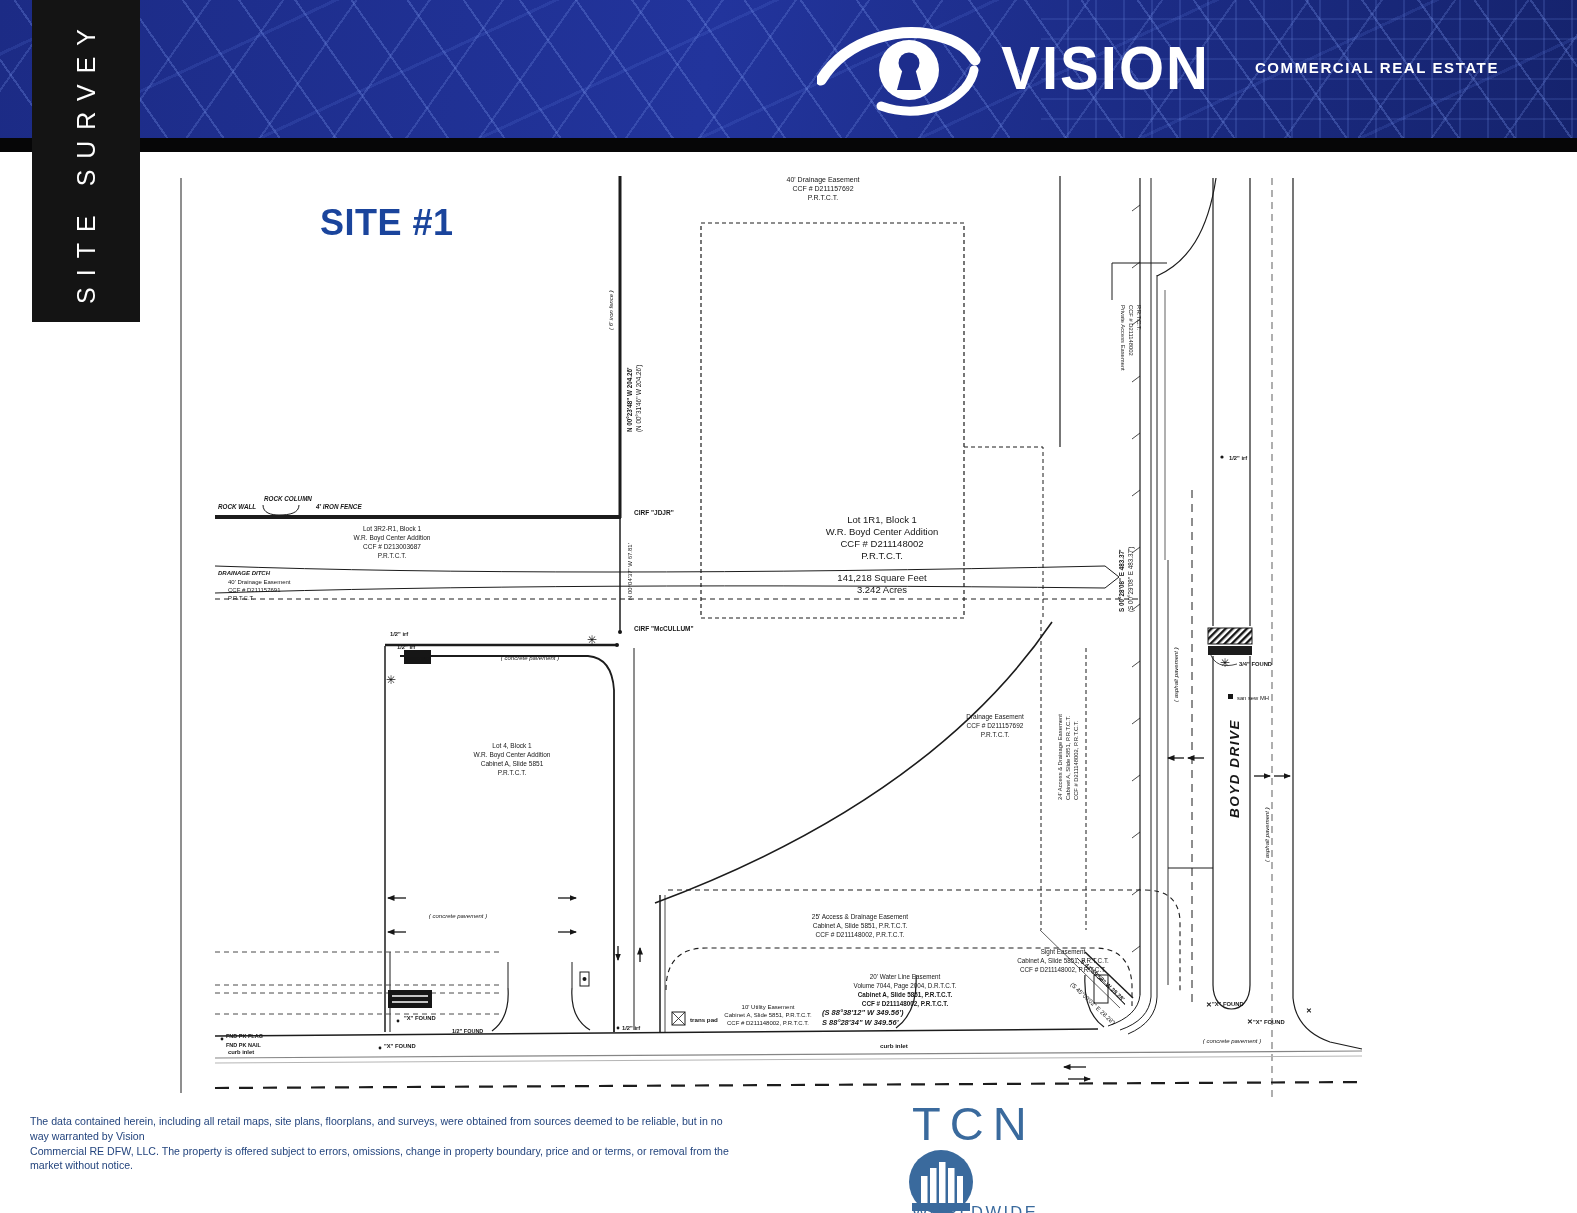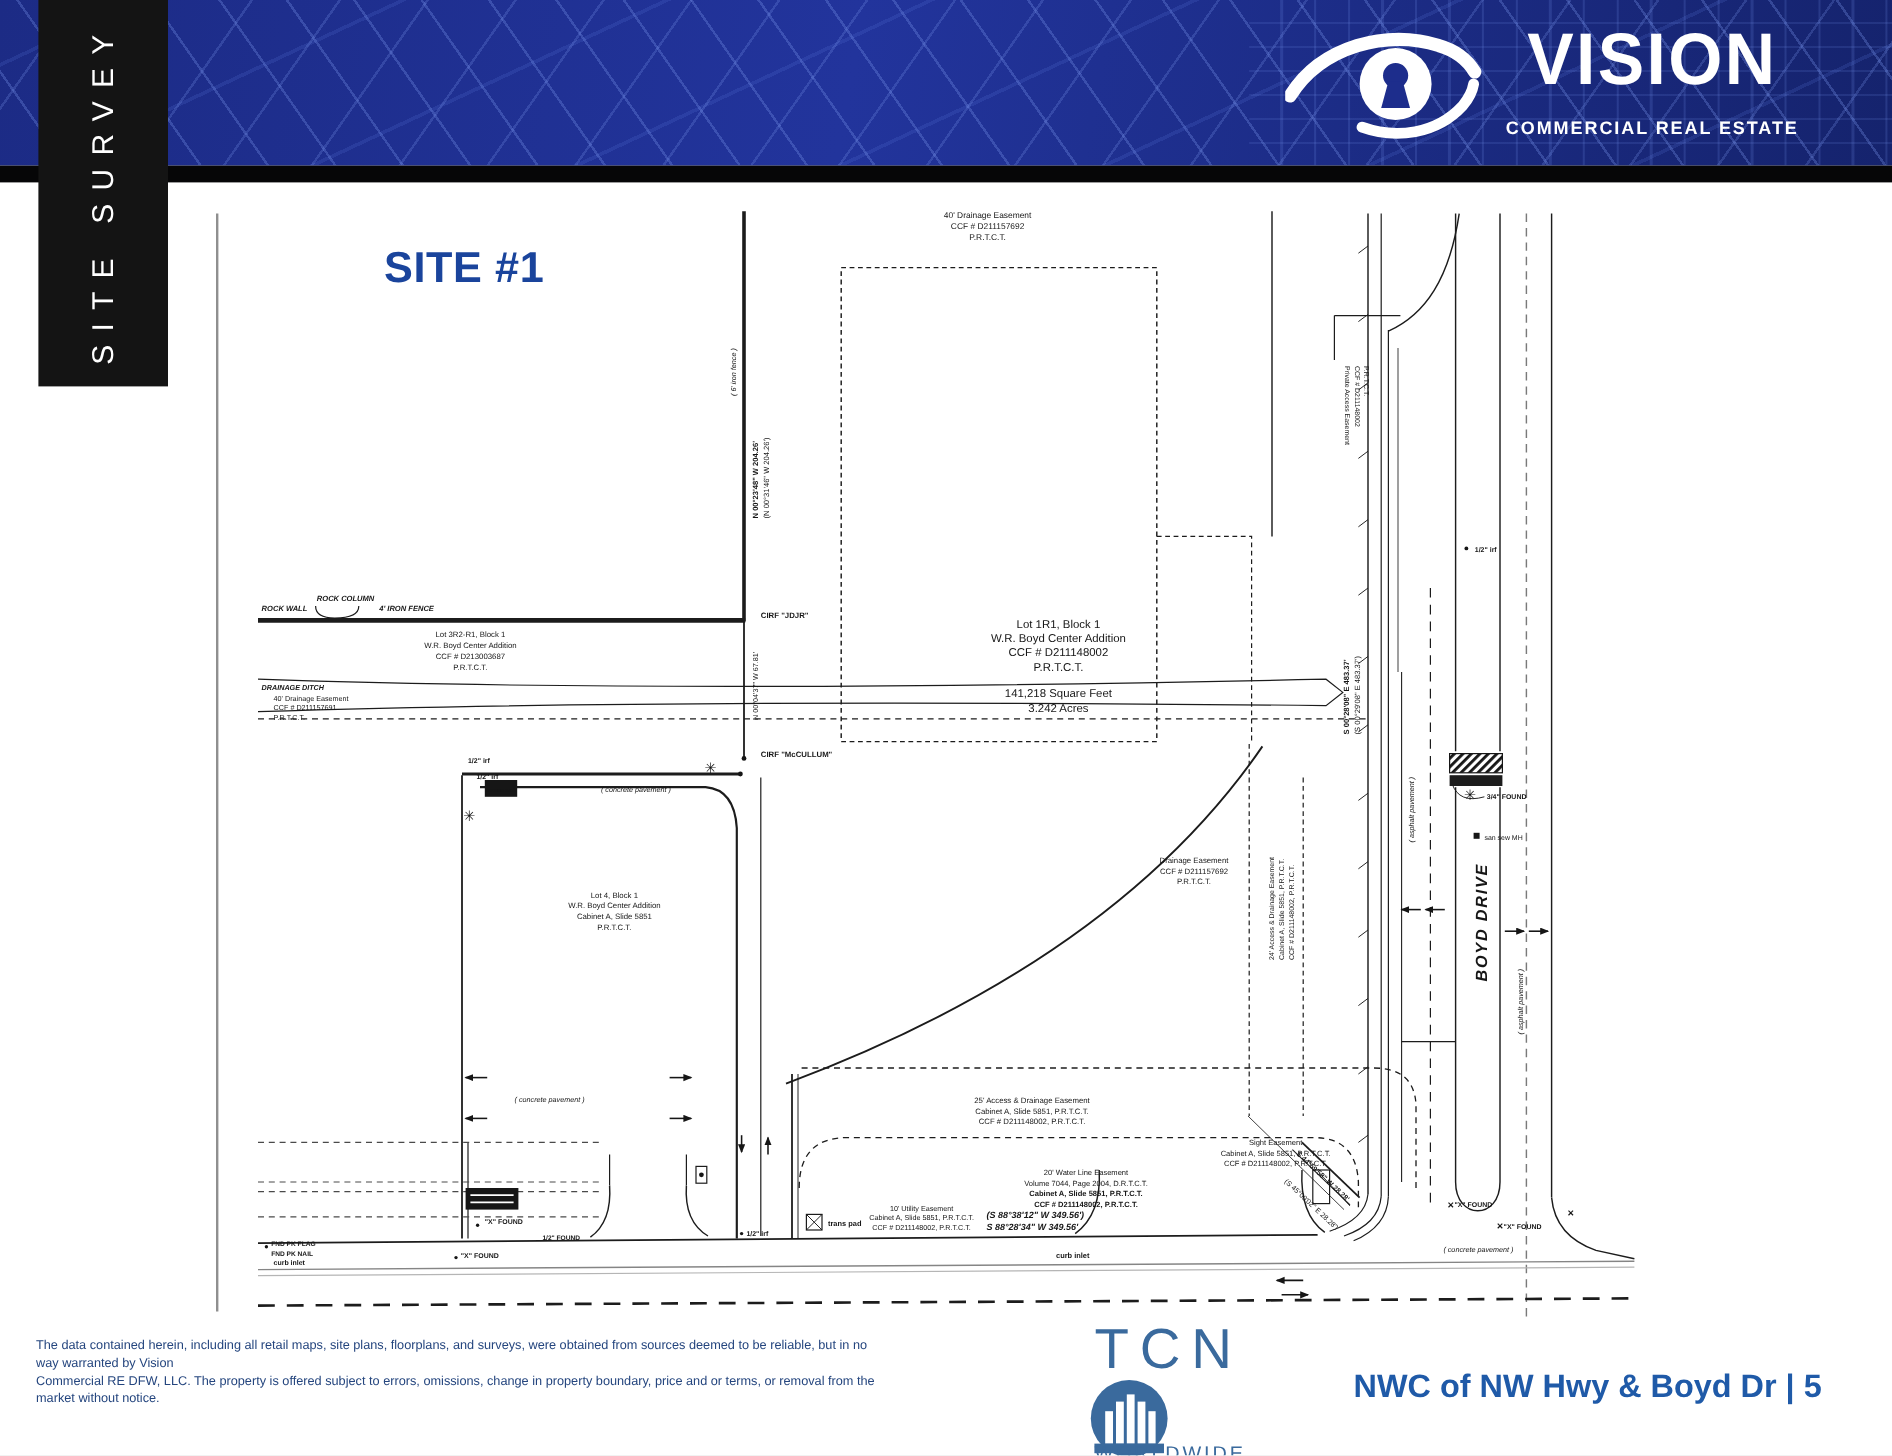--- a/index.html
+++ b/index.html
@@ -12,21 +12,21 @@
       repeating-linear-gradient(-55deg, rgba(122,150,236,0) 0 58px, rgba(122,150,236,.24) 58px 60px),
       repeating-linear-gradient(-25deg, rgba(90,120,220,0) 0 90px, rgba(90,120,220,.18) 90px 93px),
       linear-gradient(100deg,#1c2b85 0%,#22349c 45%,#15236d 100%);}
   .banner::after{content:"";position:absolute;right:0;top:0;width:34%;height:100%;
       background:
         repeating-linear-gradient(90deg, rgba(110,140,230,0) 0 26px, rgba(110,140,230,.20) 26px 28px),
         repeating-linear-gradient(0deg, rgba(110,140,230,0) 0 18px, rgba(110,140,230,.16) 18px 20px);}
   .black-strip{position:absolute;left:0;top:138px;width:1577px;height:14px;background:#060607;}
   
   .brand{position:absolute;right:78px;top:18px;display:flex;align-items:center;gap:14px;z-index:5;}
-  .brand-text{display:flex;flex-direction:column;align-items:center;}
+  .brand-text{display:flex;flex-direction:row;align-items:flex-start;gap:45px;}
   .brand-name{color:#fff;font-size:58px;font-weight:700;letter-spacing:2px;line-height:1;
               transform:scaleY(1.05);}
   .brand-tagline{color:#fff;font-size:15px;font-weight:700;letter-spacing:1.6px;margin-top:20px;}
   
   .sidebar{position:absolute;left:32px;top:0;width:108px;height:322px;background:#141414;
            display:flex;align-items:center;justify-content:center;z-index:6;}
   .sidebar-label{writing-mode:vertical-rl;transform:rotate(180deg);color:#ffffff;
            font-size:25px;letter-spacing:11px;font-weight:400;}
   
   .site-title{position:absolute;left:308px;top:202px;font-size:36px;font-weight:700;
@@ -343,15 +343,14 @@
           <rect x="40" y="19" width="6.5" height="35"></rect>
           <rect x="49" y="27" width="6" height="27"></rect>
         </g>
         <rect x="4" y="54" width="58" height="8" fill="#3a6a9d"></rect>
       </svg>
     </div>
     <div class="tcn-sub1">WORLDWIDE</div>
     <div class="tcn-sub2">REAL VISION SERVICES</div>
   </div>
 
-  <div class="page-label">NWC of NW Hwy &amp; Boyd Dr | 5</div>
 
 </div>
 
 </body></html>

